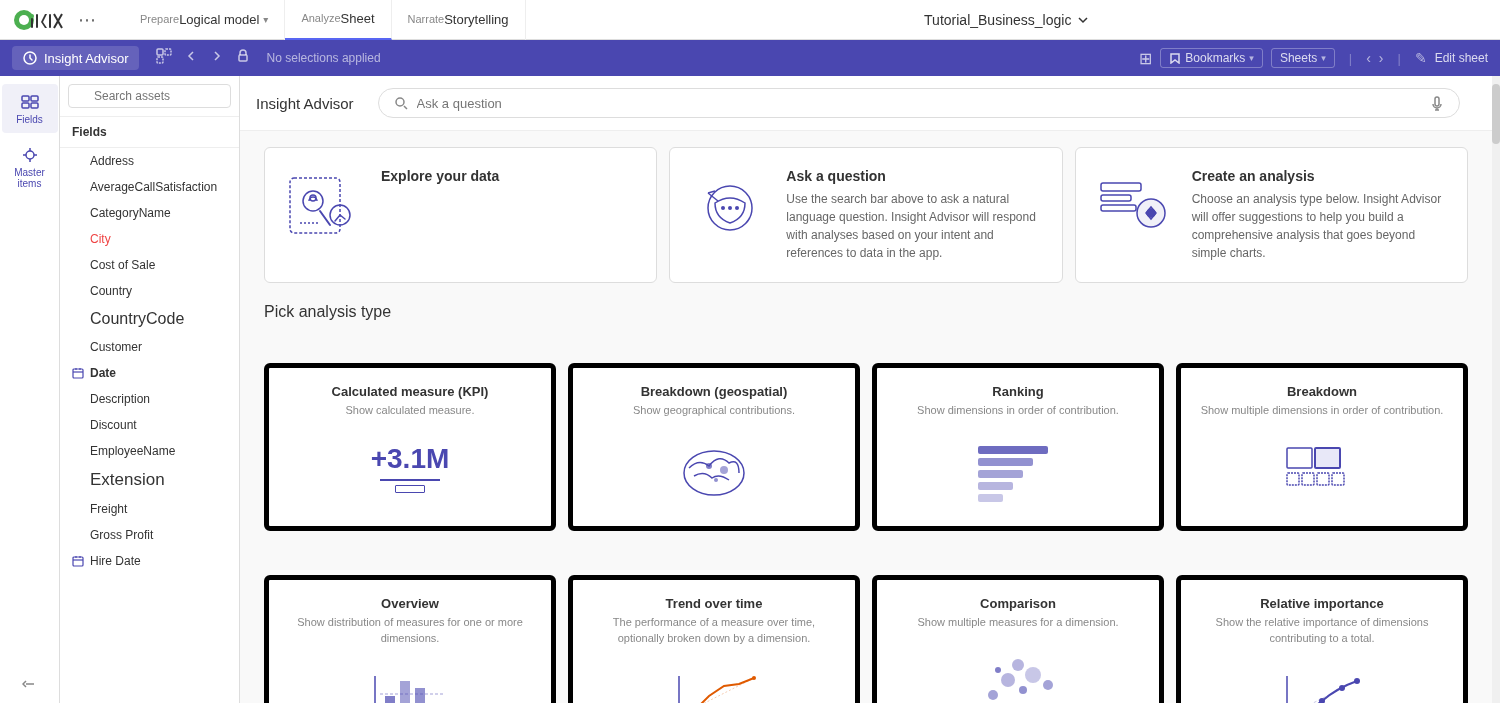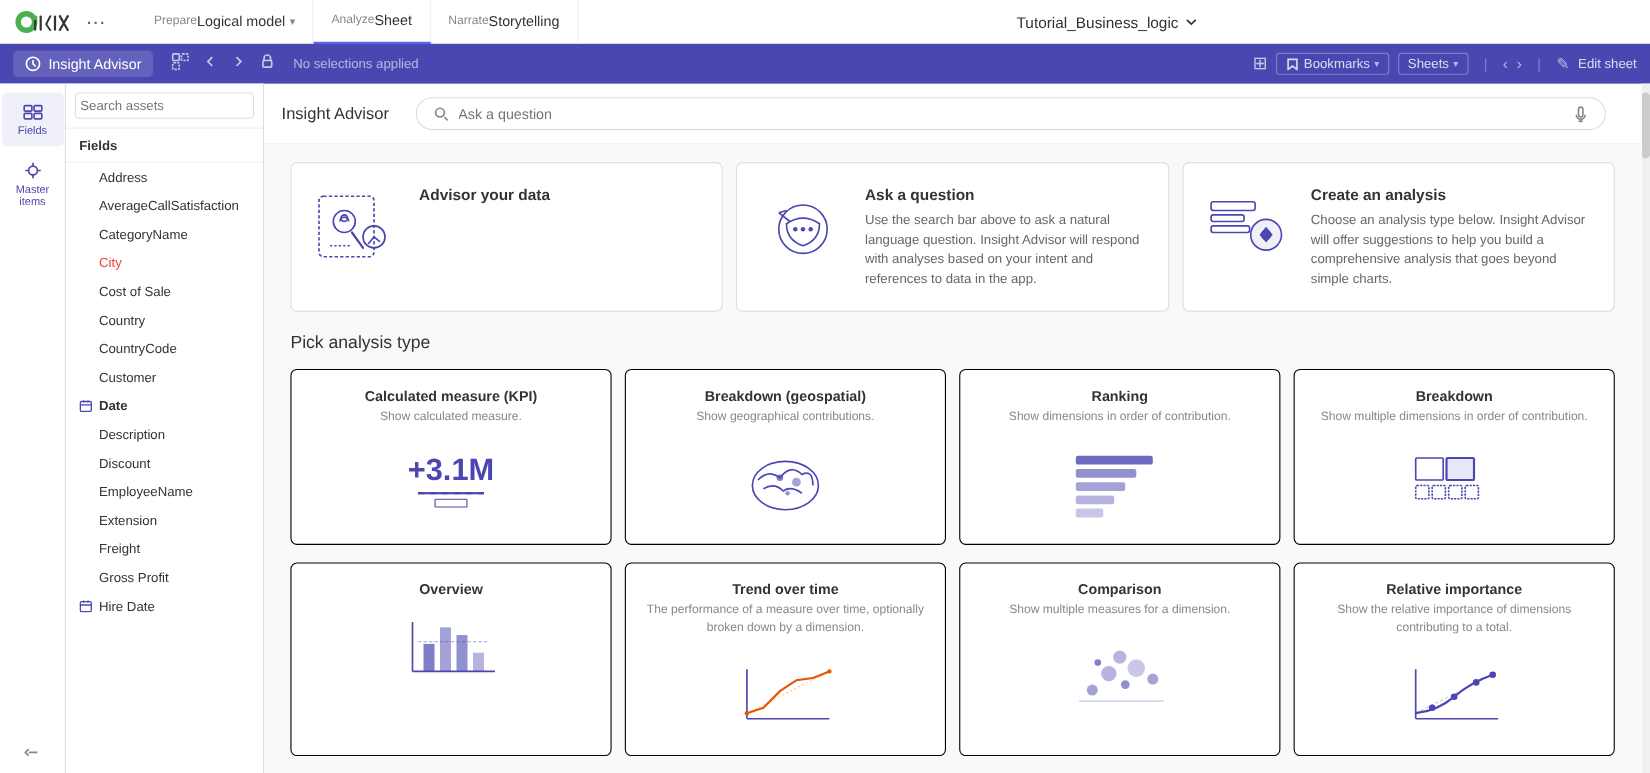--- a/index.html
+++ b/index.html
@@ -44,21 +44,21 @@
     .panel-tab { flex: 1; padding: 8px 12px; font-size: 12px; cursor: pointer; display: flex; align-items: center; gap: 6px; color: #555; border-bottom: 2px solid transparent; }
 
     .left-sidebar { width: 60px; border-right: 1px solid #ddd; background: #fff; display: flex; flex-direction: column; align-items: center; padding-top: 8px; gap: 4px; flex-shrink: 0; }
     .sidebar-item-v { display: flex; flex-direction: column; align-items: center; padding: 8px 4px; cursor: pointer; border-radius: 4px; width: 56px; }
     .sidebar-item-v.active { background: #f0f0f8; }
     .sidebar-item-v .si-icon { font-size: 18px; color: #4a47b0; }
     .sidebar-item-v .si-label { font-size: 10px; color: #4a47b0; margin-top: 2px; text-align: center; }
 
     .fields-panel { width: 180px; border-right: 1px solid #ddd; background: #fff; display: flex; flex-direction: column; }
     .search-box { padding: 8px; border-bottom: 1px solid #eee; }
-    .search-box input { width: 100%; border: 1px solid #ddd; border-radius: 4px; padding: 4px 4px; font-size: 12px; outline: none; }
+    .search-box input { width: 100%; border: 1px solid #ddd; border-radius: 4px; padding: 4px 25px; font-size: 12px; outline: none; }
     .fields-header { padding: 8px 12px; font-size: 12px; font-weight: 600; color: #333; border-bottom: 1px solid #eee; }
     .fields-list { overflow-y: auto; flex: 1; }
     .field-item { display: flex; align-items: center; gap: 6px; padding: 6px 12px; cursor: pointer; font-size: 12px; color: #333; }
 
     
     .main-content { flex: 1; overflow-y: auto; background: #f9f9f9; }
     .insight-header { display: flex; align-items: center; gap: 8px; padding: 12px 16px; background: #fff; border-bottom: 1px solid #eee; }
     .ask-bar { flex: 1; display: flex; align-items: center; border: 1px solid #ddd; border-radius: 20px; padding: 6px 14px; gap: 8px; background: #fff; margin: 0 16px; }
     .ask-bar input { flex: 1; border: none; outline: none; font-size: 13px; color: #888; }
     .mic-btn { color: #888; font-size: 16px; cursor: pointer; }
@@ -68,21 +68,21 @@
     
     .cards-row { display: grid; grid-template-columns: 1fr 1fr 1fr; gap: 12px; margin-bottom: 20px; }
     .explore-card { background: #fff; border: 1px solid #ddd; border-radius: 6px; padding: 20px; display: flex; align-items: flex-start; gap: 16px; min-height: 120px; }
     .card-icon-area { width: 80px; height: 80px; flex-shrink: 0; display: flex; align-items: center; justify-content: center; }
     .card-content h3 { font-size: 14px; font-weight: 600; color: #333; margin-bottom: 6px; }
     .card-content p { font-size: 12px; color: #666; line-height: 1.5; }
 
     
     .section-title { font-size: 16px; font-weight: 500; color: #333; margin-bottom: 14px; }
     .analysis-grid { display: grid; grid-template-columns: 1fr 1fr 1fr 1fr; gap: 12px; margin-bottom: 16px; }
-    .analysis-card { background: #fff; border: 1px solid #000000; border-radius: 6px; padding: 16px; cursor: pointer; }
+    .analysis-card { background: #fff; border: 5px solid #000000; border-radius: 6px; padding: 16px; cursor: pointer; margin-top: 28px; }
     .analysis-card h4 { font-size: 13px; font-weight: 600; color: #333; margin-bottom: 4px; text-align: center; }
     .analysis-card p { font-size: 11px; color: #888; text-align: center; line-height: 1.4; margin-bottom: 12px; }
     .analysis-preview { height: 80px; display: flex; align-items: center; justify-content: center; }
 
     
     .kpi-value { font-size: 28px; font-weight: 600; color: #4a47b0; }
 
     
     .right-scrollbar { width: 8px; background: #f0f0f0; flex-shrink: 0; position: relative; }
     .right-scrollbar-thumb { width: 8px; height: 60px; background: #ccc; border-radius: 4px; position: absolute; top: 8px; }
@@ -251,21 +251,21 @@
         <div class="field-item">
           <span style="width:12px;display:inline-block;"></span>
           <span style="font-size:12px;color:#333;">Cost of Sale</span>
         </div>
         <div class="field-item">
           <span style="width:12px;display:inline-block;"></span>
           <span style="font-size:12px;color:#333;">Country</span>
         </div>
         <div class="field-item">
           <span style="width:12px;display:inline-block;"></span>
-          <span style="font-size:12px;color:#333;">CountryCode</span>
+          <span style="font-size:16px;color:#333;">CountryCode</span>
         </div>
         <div class="field-item">
           <span style="width:12px;display:inline-block;"></span>
           <span style="font-size:12px;color:#333;">Customer</span>
         </div>
         <div class="field-item">
           <svg width="12" height="12" viewBox="0 0 12 12" fill="none" stroke="#4a47b0" stroke-width="1.2">
             <rect x="1" y="2" width="10" height="9" rx="1"></rect>
             <line x1="1" y1="5" x2="11" y2="5"></line>
             <line x1="4" y1="1" x2="4" y2="3"></line>
@@ -280,21 +280,21 @@
         <div class="field-item">
           <span style="width:12px;display:inline-block;"></span>
           <span style="font-size:12px;color:#333;">Discount</span>
         </div>
         <div class="field-item">
           <span style="width:12px;display:inline-block;"></span>
           <span style="font-size:12px;color:#333;">EmployeeName</span>
         </div>
         <div class="field-item">
           <span style="width:12px;display:inline-block;"></span>
-          <span style="font-size:12px;color:#333;">Extension</span>
+          <span style="font-size:17px;color:#333;">Extension</span>
         </div>
         <div class="field-item">
           <span style="width:12px;display:inline-block;"></span>
           <span style="font-size:12px;color:#333;">Freight</span>
         </div>
         <div class="field-item">
           <span style="width:12px;display:inline-block;"></span>
           <span style="font-size:12px;color:#333;">Gross Profit</span>
         </div>
         <div class="field-item">
@@ -338,21 +338,21 @@
               <circle cx="28" cy="28" r="10" stroke="#4a47b0" stroke-width="1.5"></circle>
               <path d="M24 28a4 4 0 018 0" stroke="#4a47b0" stroke-width="1.5"></path>
               <circle cx="28" cy="25" r="3" stroke="#4a47b0" stroke-width="1.5"></circle>
               <path d="M35 38 L45 52" stroke="#4a47b0" stroke-width="2" stroke-linecap="round"></path>
               <circle cx="55" cy="42" r="10" stroke="#4a47b0" stroke-width="1.5" fill="none"></circle>
               <path d="M50 48 L55 42 L60 46" stroke="#4a47b0" stroke-width="1.5" stroke-linecap="round"></path>
               <line x1="15" y1="50" x2="35" y2="50" stroke="#4a47b0" stroke-width="1.5" stroke-dasharray="2 2"></line>
             </svg>
           </div>
           <div class="card-content">
-            <h3>Advisor your data</h3>
+            <h3>Explore your data</h3>
           </div>
         </div>
 
         <div class="explore-card">
           <div class="card-icon-area">
             <svg width="80" height="70" viewBox="0 0 80 70" fill="none">
               <circle cx="40" cy="35" r="22" stroke="#4a47b0" stroke-width="1.5"></circle>
               <path d="M25 30 Q40 20 55 30 Q55 45 40 50 Q25 45 25 30Z" stroke="#4a47b0" stroke-width="1.5" fill="none"></path>
               <circle cx="33" cy="35" r="2" fill="#4a47b0"></circle>
               <circle cx="40" cy="35" r="2" fill="#4a47b0"></circle>
@@ -445,20 +445,21 @@
               </svg>
             </div>
           </div>
 
         </div>
 
         <div class="analysis-grid">
 
           <div class="analysis-card">
             <h4>Overview</h4>
+            <p>Show distribution of measures for one or more dimensions.</p>
             <div class="analysis-preview">
               <svg width="90" height="65" viewBox="0 0 90 65">
                 <line x1="10" y1="55" x2="10" y2="10" stroke="#4a47b0" stroke-width="1.5"></line>
                 <line x1="10" y1="55" x2="85" y2="55" stroke="#4a47b0" stroke-width="1.5"></line>
                 <rect x="20" y="30" width="10" height="25" fill="#4a47b0" opacity="0.7"></rect>
                 <rect x="35" y="15" width="10" height="40" fill="#4a47b0" opacity="0.5"></rect>
                 <rect x="50" y="22" width="10" height="33" fill="#4a47b0" opacity="0.6"></rect>
                 <rect x="65" y="38" width="10" height="17" fill="#4a47b0" opacity="0.4"></rect>
                 <line x1="15" y1="28" x2="80" y2="28" stroke="#4a47b0" stroke-width="1" stroke-dasharray="3 2" opacity="0.5"></line>
               </svg>

